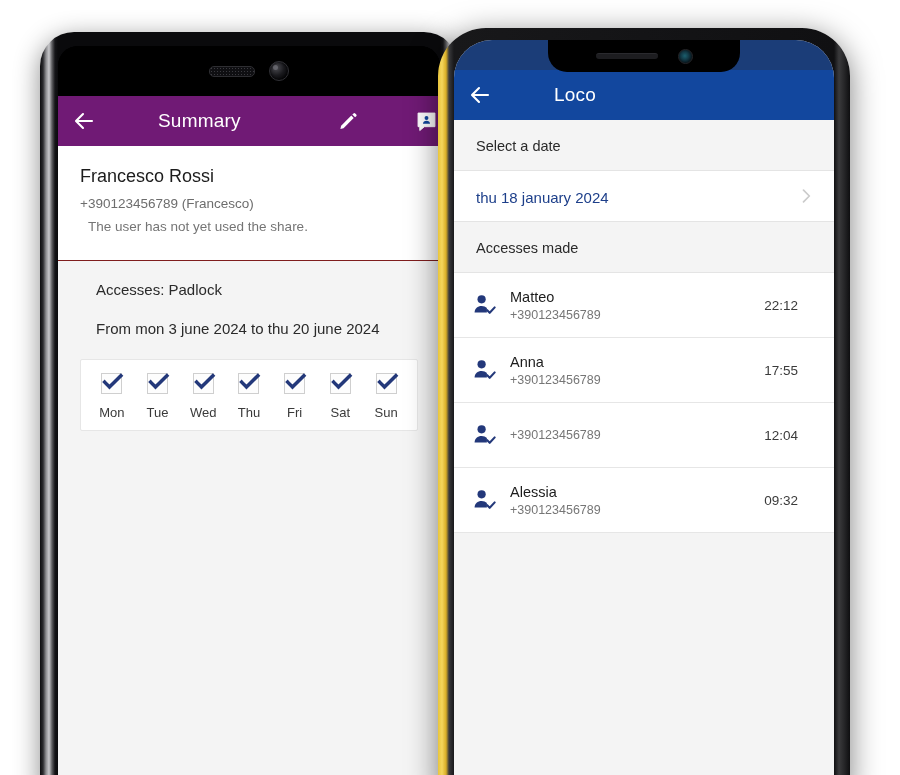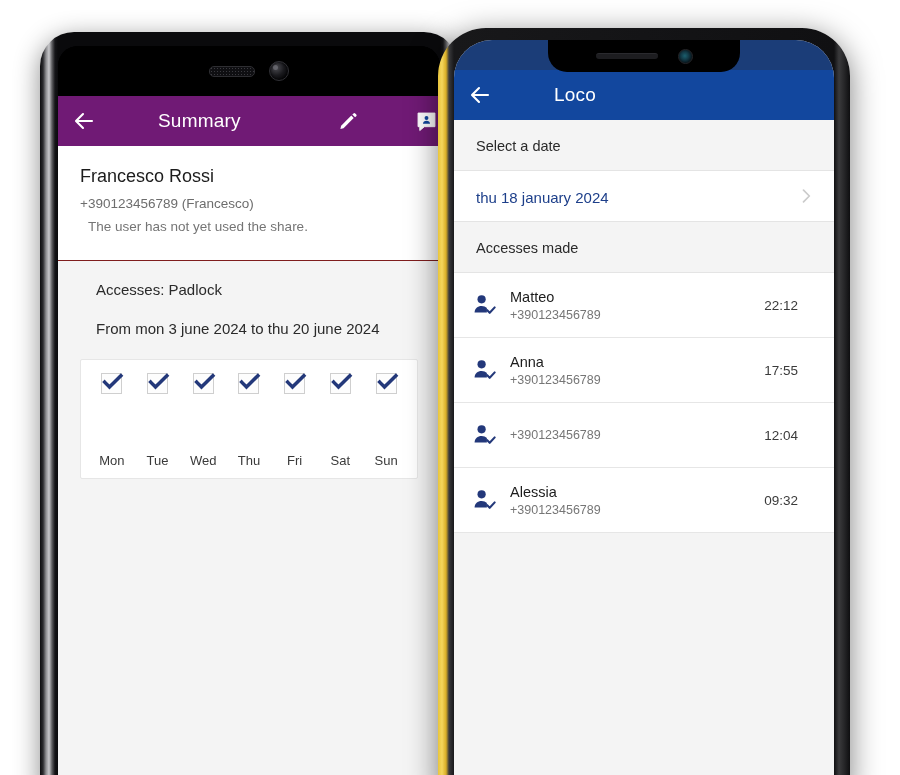--- a/index.html
+++ b/index.html
@@ -219,21 +219,20 @@
     padding: 13px 8px 10px 8px;
     display: flex;
     justify-content: space-around;
     margin-bottom: 22px;
   }
   .weekday {
     display: flex;
     flex-direction: column;
     align-items: center;
     width: 42px;
-    gap: 48px;
   }
   .wd-check {
     width: 19px; height: 19px;
     border: 1px solid #cfcfcf;
     background: #fdfdfd;
     position: relative;
     margin-bottom: 11px;
   }
   .wd-check svg {
     position: absolute;

